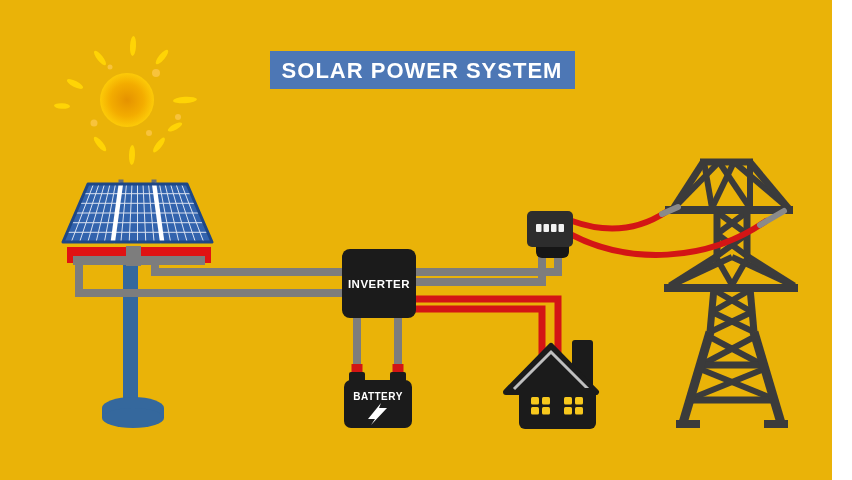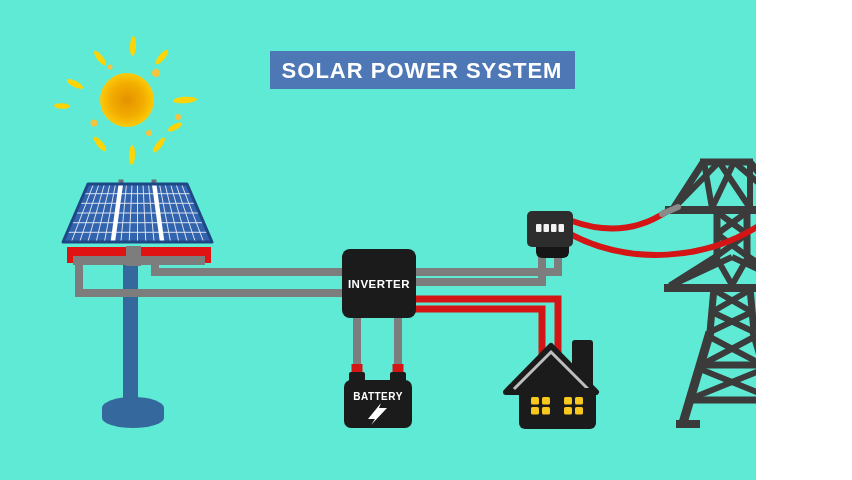--- a/index.html
+++ b/index.html
@@ -1,17 +1,17 @@
 <!DOCTYPE html>
 <html><head>
 <meta charset="utf-8">
 <style>
   html,body { margin:0; padding:0; background:#ffffff; }
   .stage {
-    position:relative; width:756px; height:480px; background:#5eead4;
+    position:relative; width:832px; height:480px; background:#eab308;
     font-family:"Liberation Sans", sans-serif; overflow:hidden;
   }
   svg text { font-family:"Liberation Sans", sans-serif; }
 </style>
 </head>
 <body>
 
 <div class="stage">
 <svg width="852" height="480" viewBox="0 0 852 480">
   <defs>

